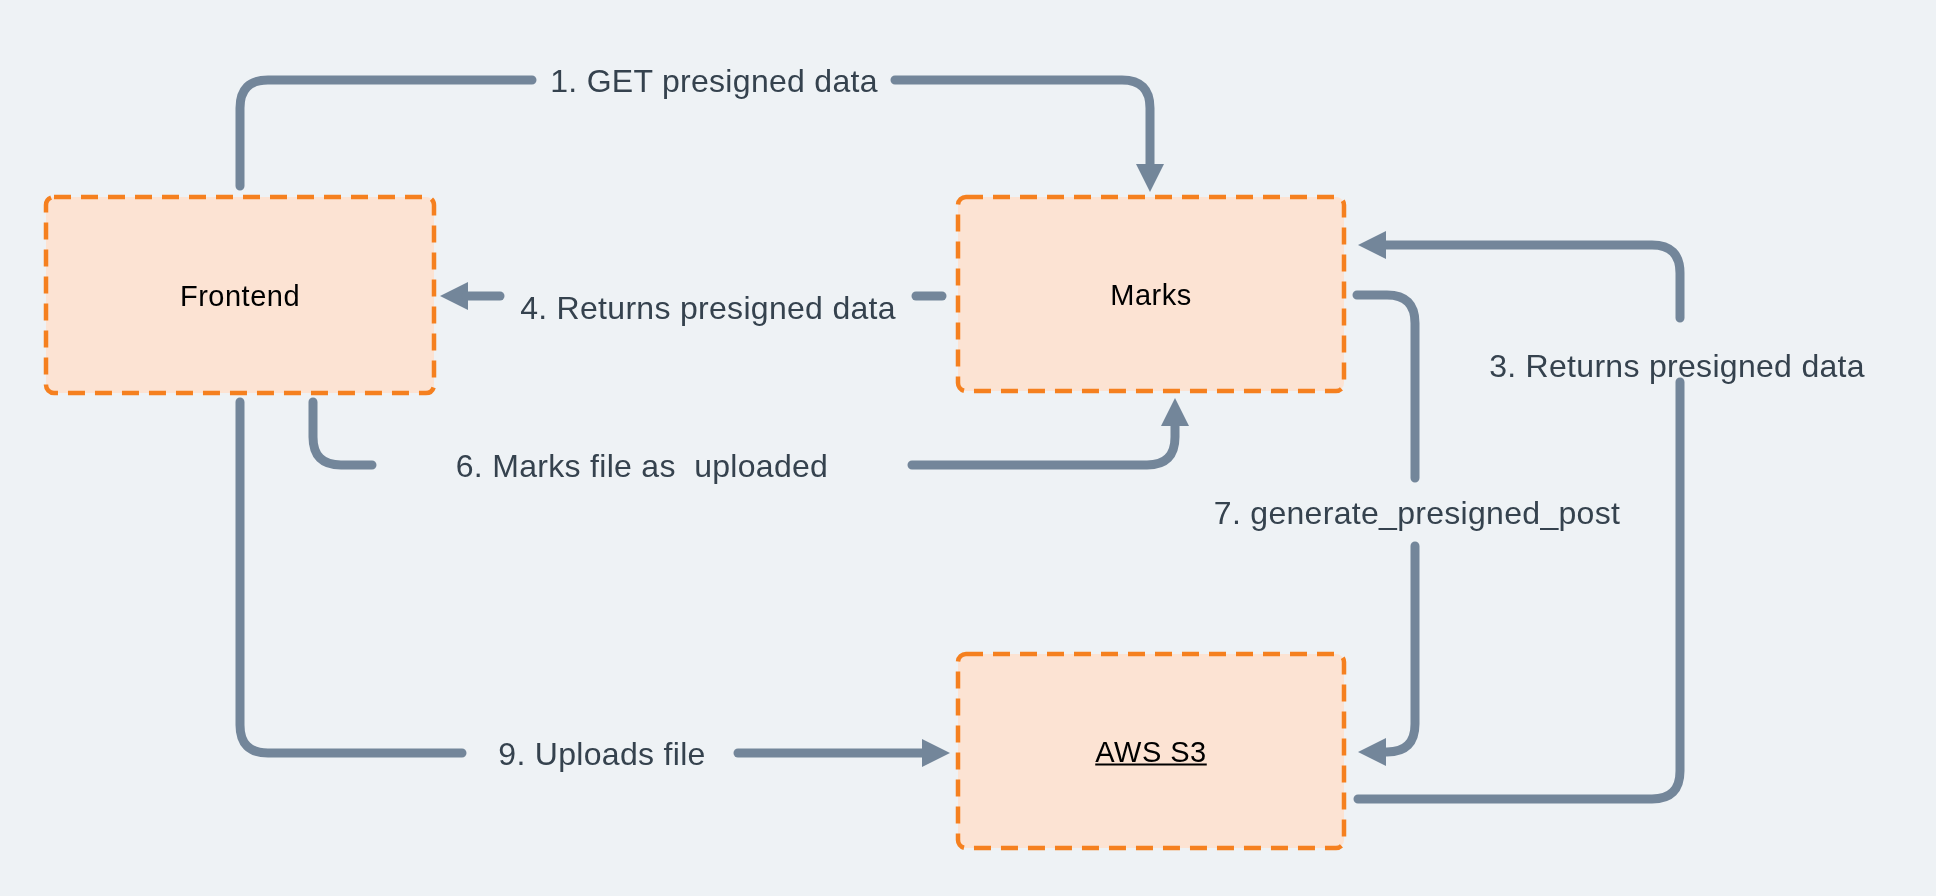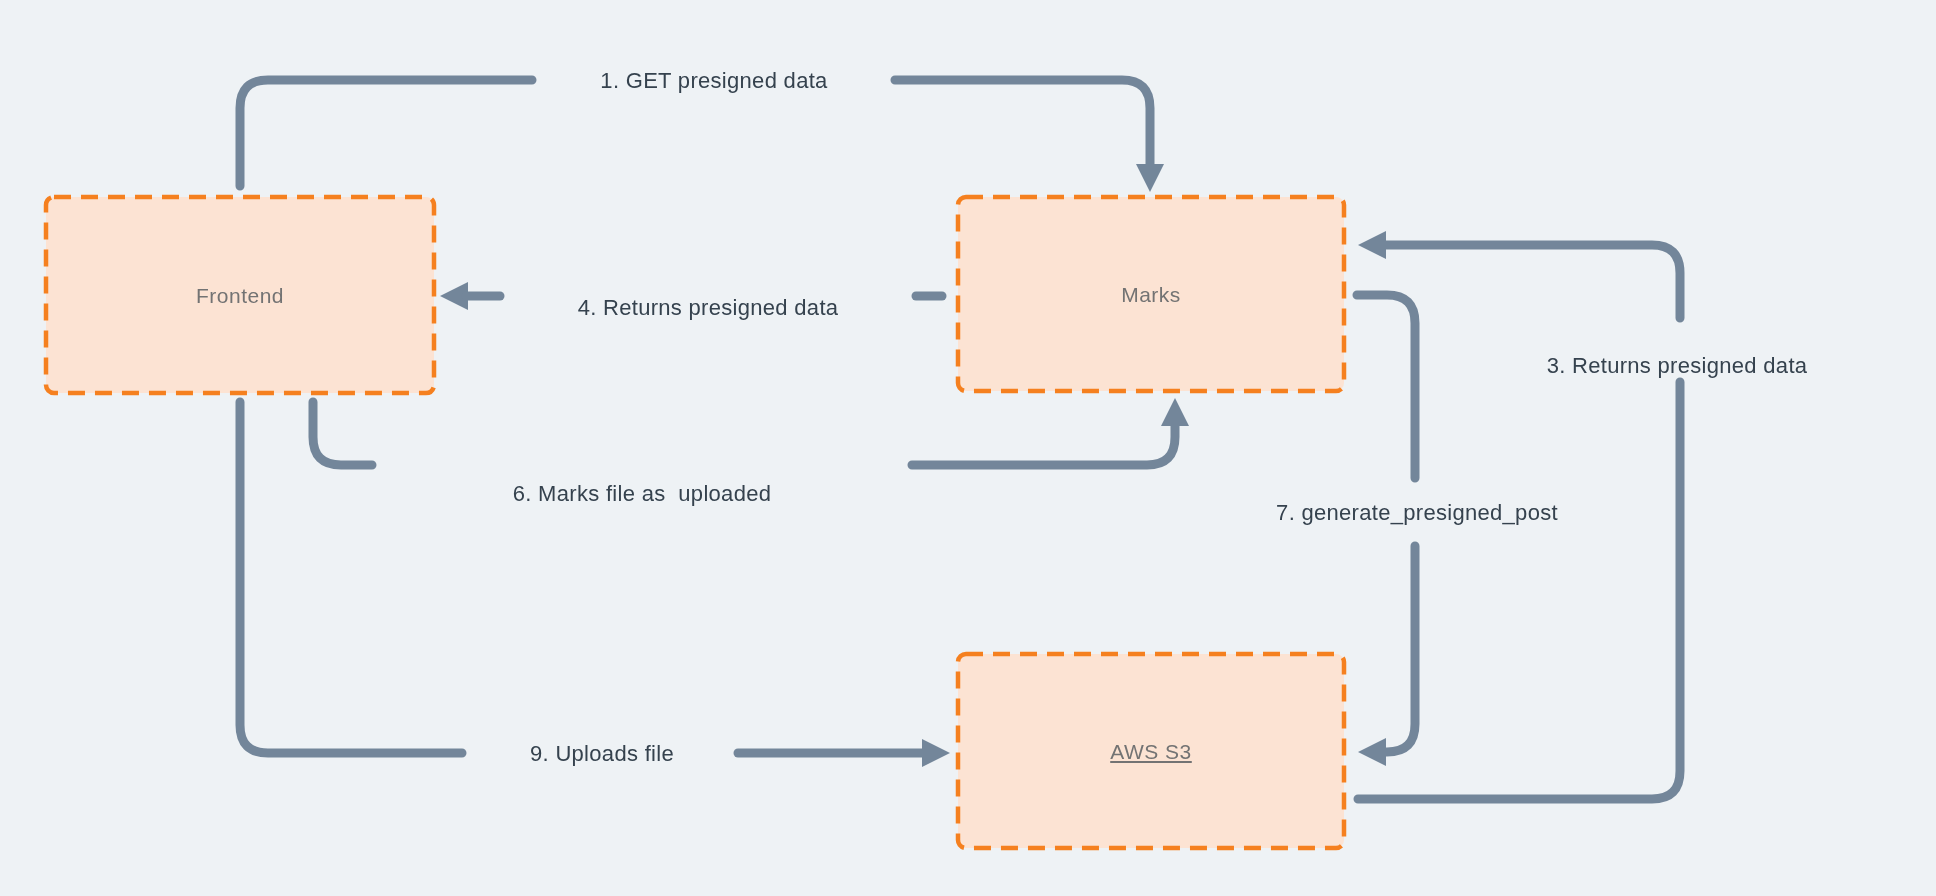--- a/index.html
+++ b/index.html
@@ -32,29 +32,29 @@
     stroke-width: 9;
     stroke-linecap: round;
   }
   .arrow-head {
     fill: #73869A;
     stroke: none;
   }
   .node-title {
     position: absolute;
     transform: translate(-50%, -50%);
-    font-size: 21px;
-    color: #737373;
+    font-size: 29px;
+    color: #000000;
     letter-spacing: 0.5px;
     white-space: pre;
   }
   .edge-label {
     position: absolute;
     transform: translate(-50%, -50%);
-    font-size: 22px;
+    font-size: 32px;
     color: #35424E;
     letter-spacing: 0.3px;
     white-space: pre;
   }
 </style>
 </head>
 <body>
 
 <div id="canvas">
 
@@ -91,15 +91,15 @@
 
   <div class="node-title" style="left:240px; top:296px;">Frontend</div>
   <div class="node-title" style="left:1151px; top:295px;">Marks</div>
   <div class="node-title" style="left:1151px; top:752px;text-decoration:underline;">AWS S3</div>
 
   <div class="edge-label" style="left:714px; top:81px;">1. GET presigned data</div>
   <div class="edge-label" style="left:1417px; top:513px;">7. generate_presigned_post</div>
   <div class="edge-label" style="left:1677px; top:366px;">3. Returns presigned data</div>
   <div class="edge-label" style="left:708px; top:308px;">4. Returns presigned data</div>
   <div class="edge-label" style="left:602px; top:754px;">9. Uploads file</div>
-  <div class="edge-label" style="left:642px; top:466px;margin-top:28px;">6. Marks file as  uploaded</div>
+  <div class="edge-label" style="left:642px; top:466px;">6. Marks file as  uploaded</div>
 
 </div>
 
 </body></html>

